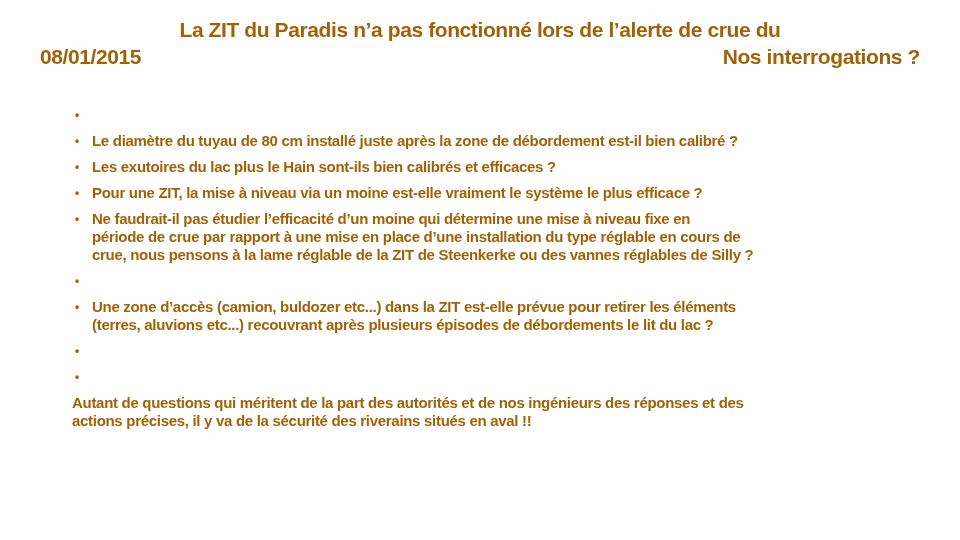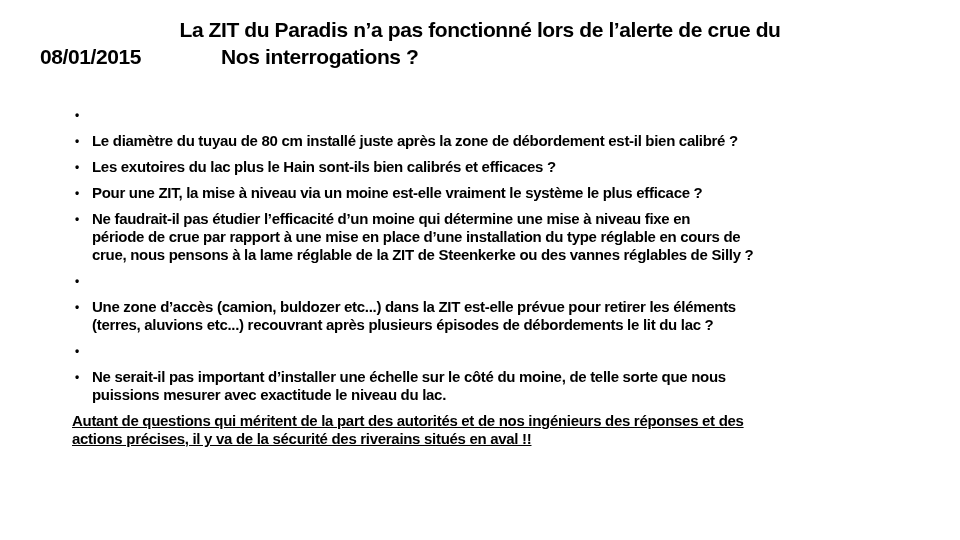--- a/index.html
+++ b/index.html
@@ -7,34 +7,34 @@
     padding: 0;
     background: #ffffff;
   }
   .slide {
     position: relative;
     width: 960px;
     height: 540px;
     box-sizing: border-box;
     overflow: hidden;
     background: #ffffff;
-    color: #000000;
+    color: #a16207;
     font-family: "Liberation Sans", sans-serif;
     font-weight: bold;
   }
   .title {
     margin: 16px 40px 0 40px;
     text-align: center;
     font-size: 21px;
     line-height: 27px;
     letter-spacing: -0.4px;
   }
   .title-line2 {
     display: flex;
-    justify-content: flex-start;
+    justify-content: space-between;
     gap: 80px;
   }
   .content {
     margin: 36px 20px 0 72px;
   }
   ul.bullets {
     list-style: none;
     margin: 0;
     padding: 0;
   }
@@ -56,21 +56,20 @@
   }
   .txt {
     white-space: pre-line;
   }
   .closing {
     margin: 2px 0 0 0;
     font-size: 15px;
     line-height: 18px;
     letter-spacing: -0.3px;
     white-space: pre-line;
-    text-decoration: underline;
   }
 </style>
 </head>
 <body>
 
 <div class="slide">
 
   <header class="title">
     <div>La ZIT du Paradis n’a pas fonctionné lors de l’alerte de crue du</div>
     <div class="title-line2">
@@ -108,21 +107,19 @@
       <li class="bullet">
         <span class="dot">•</span>
         <span class="txt">Une zone d’accès (camion, buldozer etc...) dans la ZIT est-elle prévue pour retirer les éléments
 (terres, aluvions etc...) recouvrant après plusieurs épisodes de débordements le lit du lac ?</span>
       </li>
       <li class="bullet">
         <span class="dot">•</span>
       </li>
       <li class="bullet">
         <span class="dot">•</span>
-        <span class="txt">Ne serait-il pas important d’installer une échelle sur le côté du moine, de telle sorte que nous
-puissions mesurer avec exactitude le niveau du lac.</span>
       </li>
     </ul>
     <p class="closing">Autant de questions qui méritent de la part des autorités et de nos ingénieurs des réponses et des
 actions précises, il y va de la sécurité des riverains situés en aval !!</p>
   </main>
 
 </div>
 
 </body></html>

